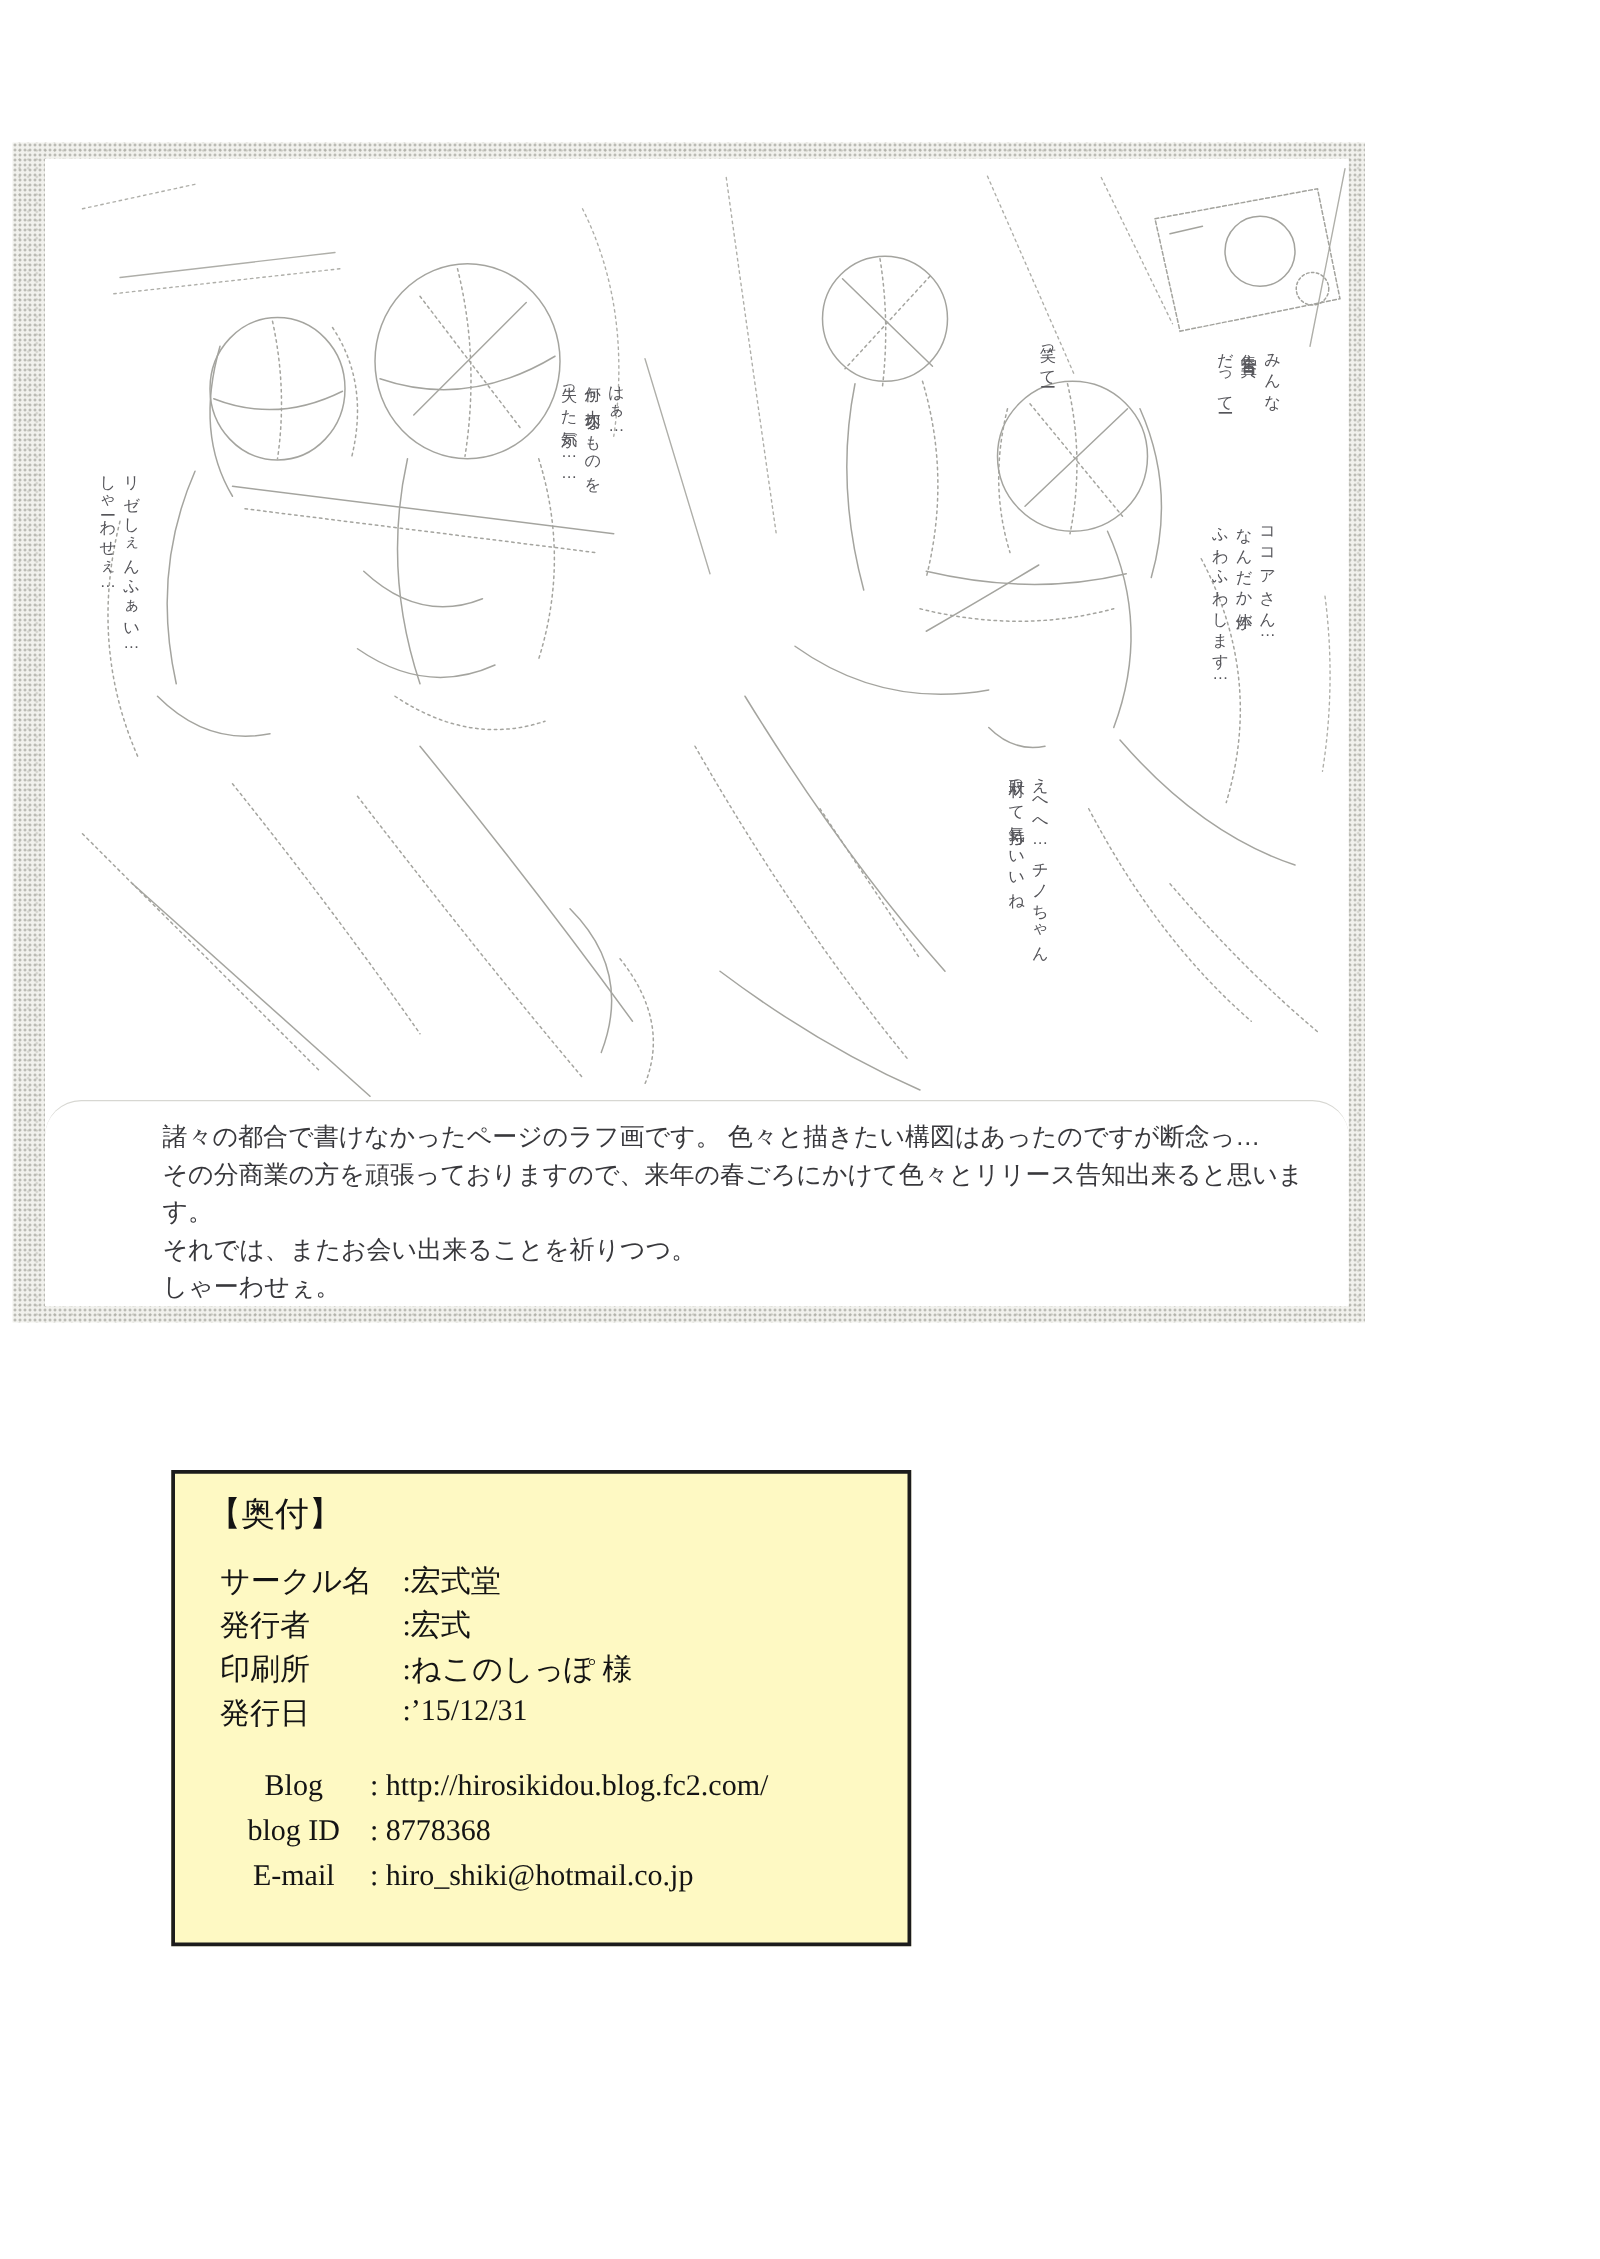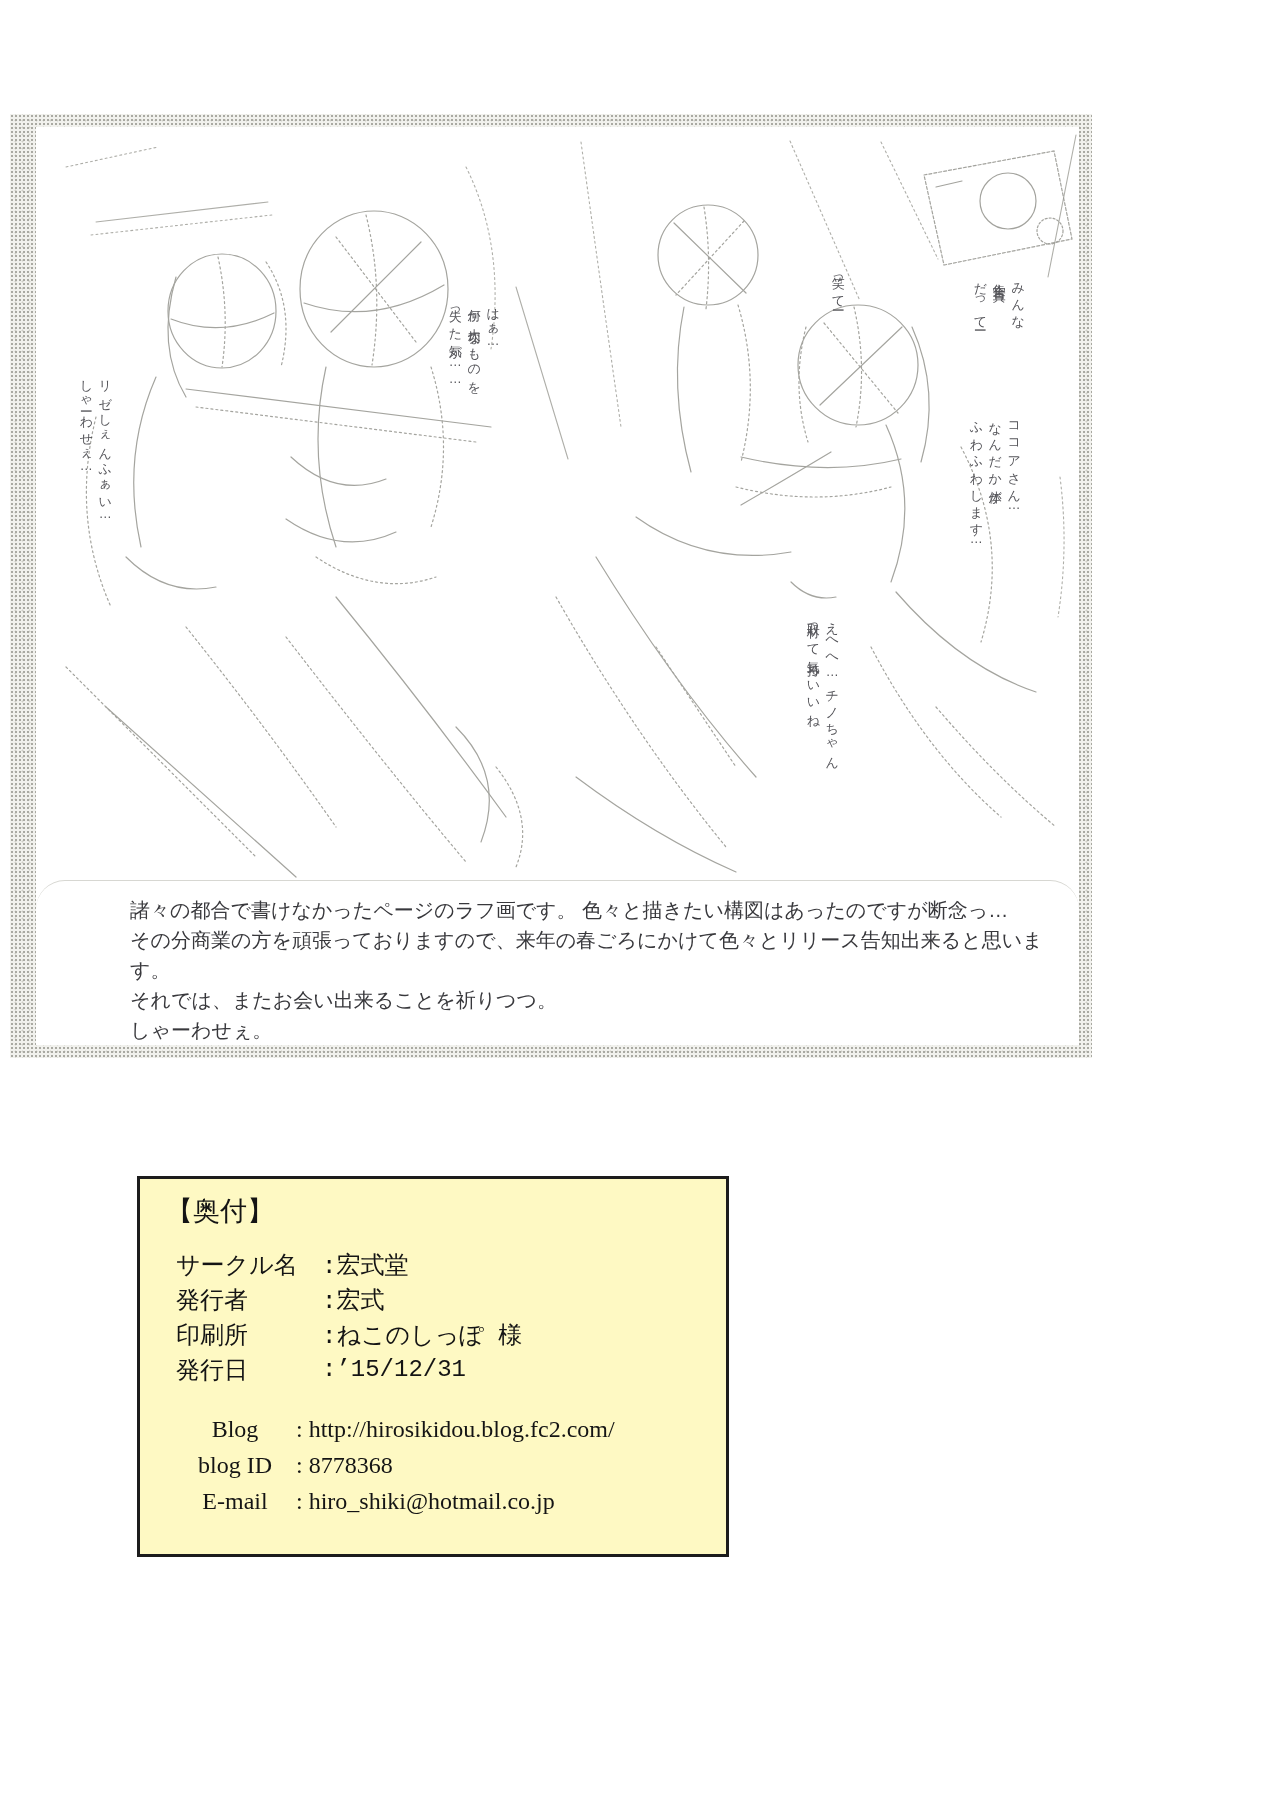--- a/index.html
+++ b/index.html
@@ -60,21 +60,21 @@
     font-family:"Liberation Serif", serif;
     color:#141414;
     background:#fef9c3;
     margin-left:27px;
   }
   .colophon-title {
     position:absolute; left:26px; top:14px;
     font-size:27px;
   }
   .colophon-rows { position:absolute; left:36px; top:68px; }
-  .colophon-row { display:flex; height:35px; align-items:center; font-size:24px;font-family:Liberation Mono, monospace; }
+  .colophon-row { display:flex; height:35px; align-items:center; font-size:24px; }
   .colophon-row .lbl { width:146px; }
   .colophon-contacts { position:absolute; left:34px; top:232px; }
   .contact-row { display:flex; height:36px; align-items:center; font-size:24px; }
   .contact-row .lbl { width:122px;text-align:center; }
 </style>
 </head>
 <body>
 
 <div class="page">
 

